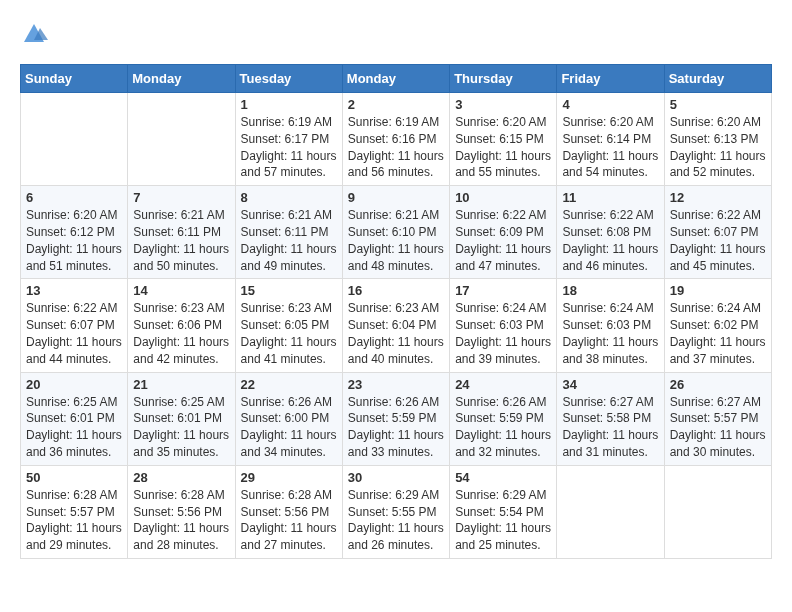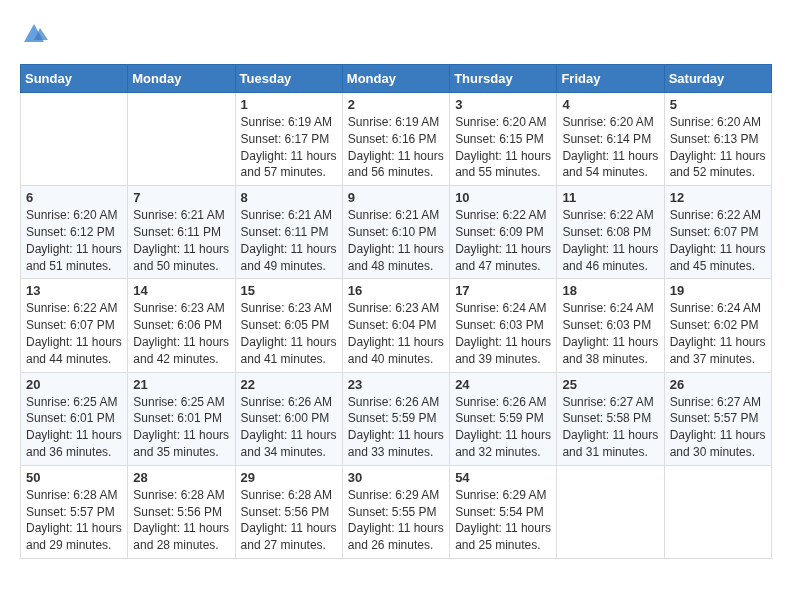--- a/index.html
+++ b/index.html
@@ -269,21 +269,21 @@
 Sunset: 5:59 PM
 Daylight: 11 hours and 33 minutes.</div>
         </td>
         <td>
           <span class="day-num">24</span>
           <div class="cell-text" style="white-space: pre-line;">Sunrise: 6:26 AM
 Sunset: 5:59 PM
 Daylight: 11 hours and 32 minutes.</div>
         </td>
         <td>
-          <span class="day-num">25</span>
+          <span class="day-num">34</span>
           <div class="cell-text" style="white-space: pre-line;">Sunrise: 6:27 AM
 Sunset: 5:58 PM
 Daylight: 11 hours and 31 minutes.</div>
         </td>
         <td>
           <span class="day-num">26</span>
           <div class="cell-text" style="white-space: pre-line;">Sunrise: 6:27 AM
 Sunset: 5:57 PM
 Daylight: 11 hours and 30 minutes.</div>
         </td>

